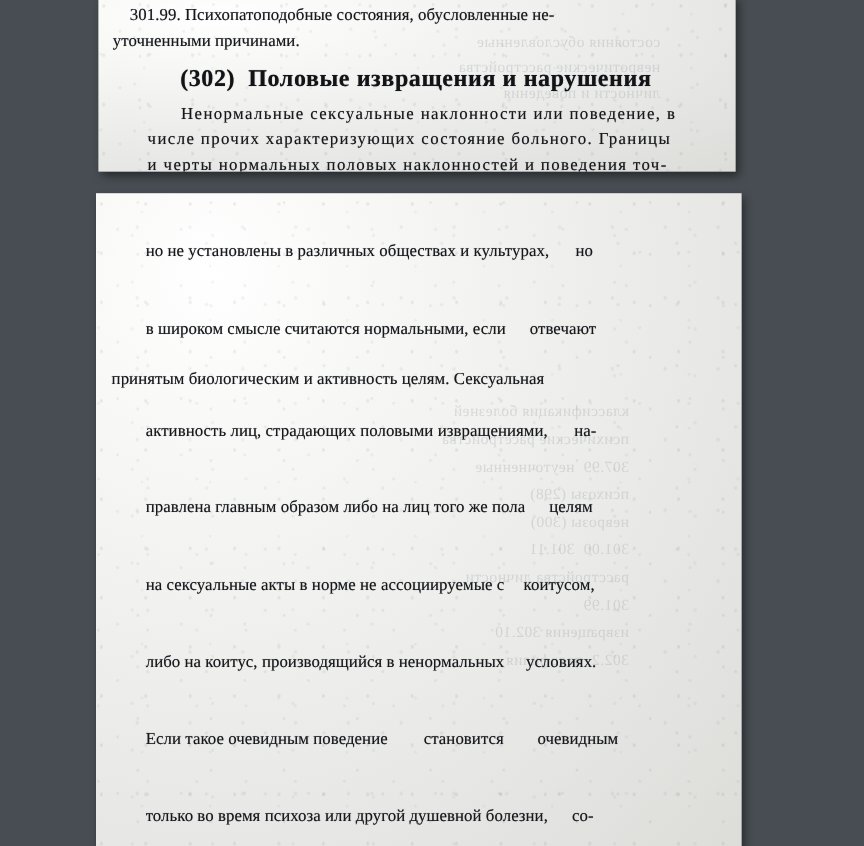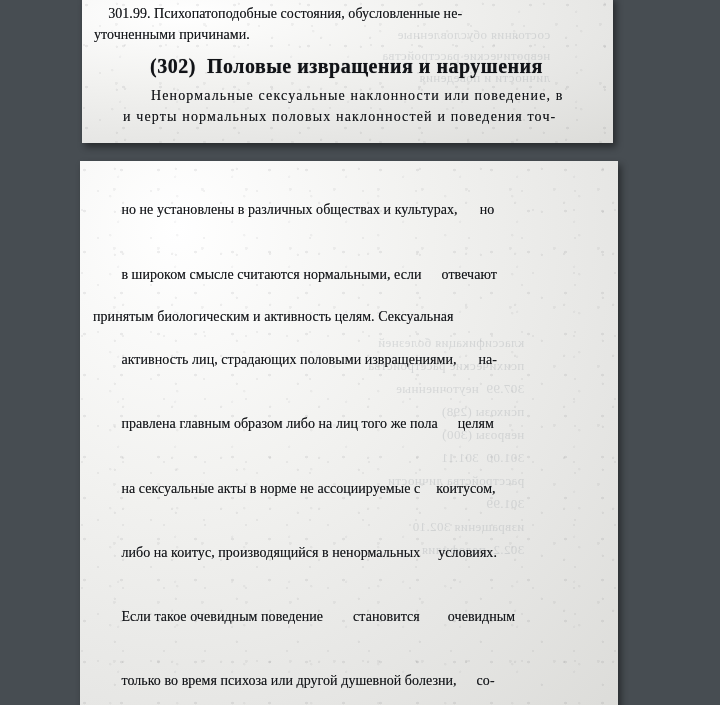--- a/index.html
+++ b/index.html
@@ -118,20 +118,21 @@
       <div class="line tight">    301.99. Психопатоподобные состояния, обусловленные не-</div>
       <div class="line tight">уточненными причинами.</div>
 
       <div style="height:9px"></div>
 
       <div class="heading" style="text-align:center;">(302)  Половые извращения и нарушения</div>
 
       <div style="height:8px"></div>
 
       <div class="line wide">      Ненормальные сексуальные наклонности или поведение, в</div>
+      <div class="line wide">числе прочих характеризующих состояние больного. Границы</div>
       <div class="line wide">и черты нормальных половых наклонностей и поведения точ-</div>
 
     </div>
   </div>
 
   <div class="page" id="page-bottom">
 
     <div class="bleed" style="left:288px; top:170px; line-height:23px;">классификация болезней
 психические расстройства
 307.99  неуточненные

